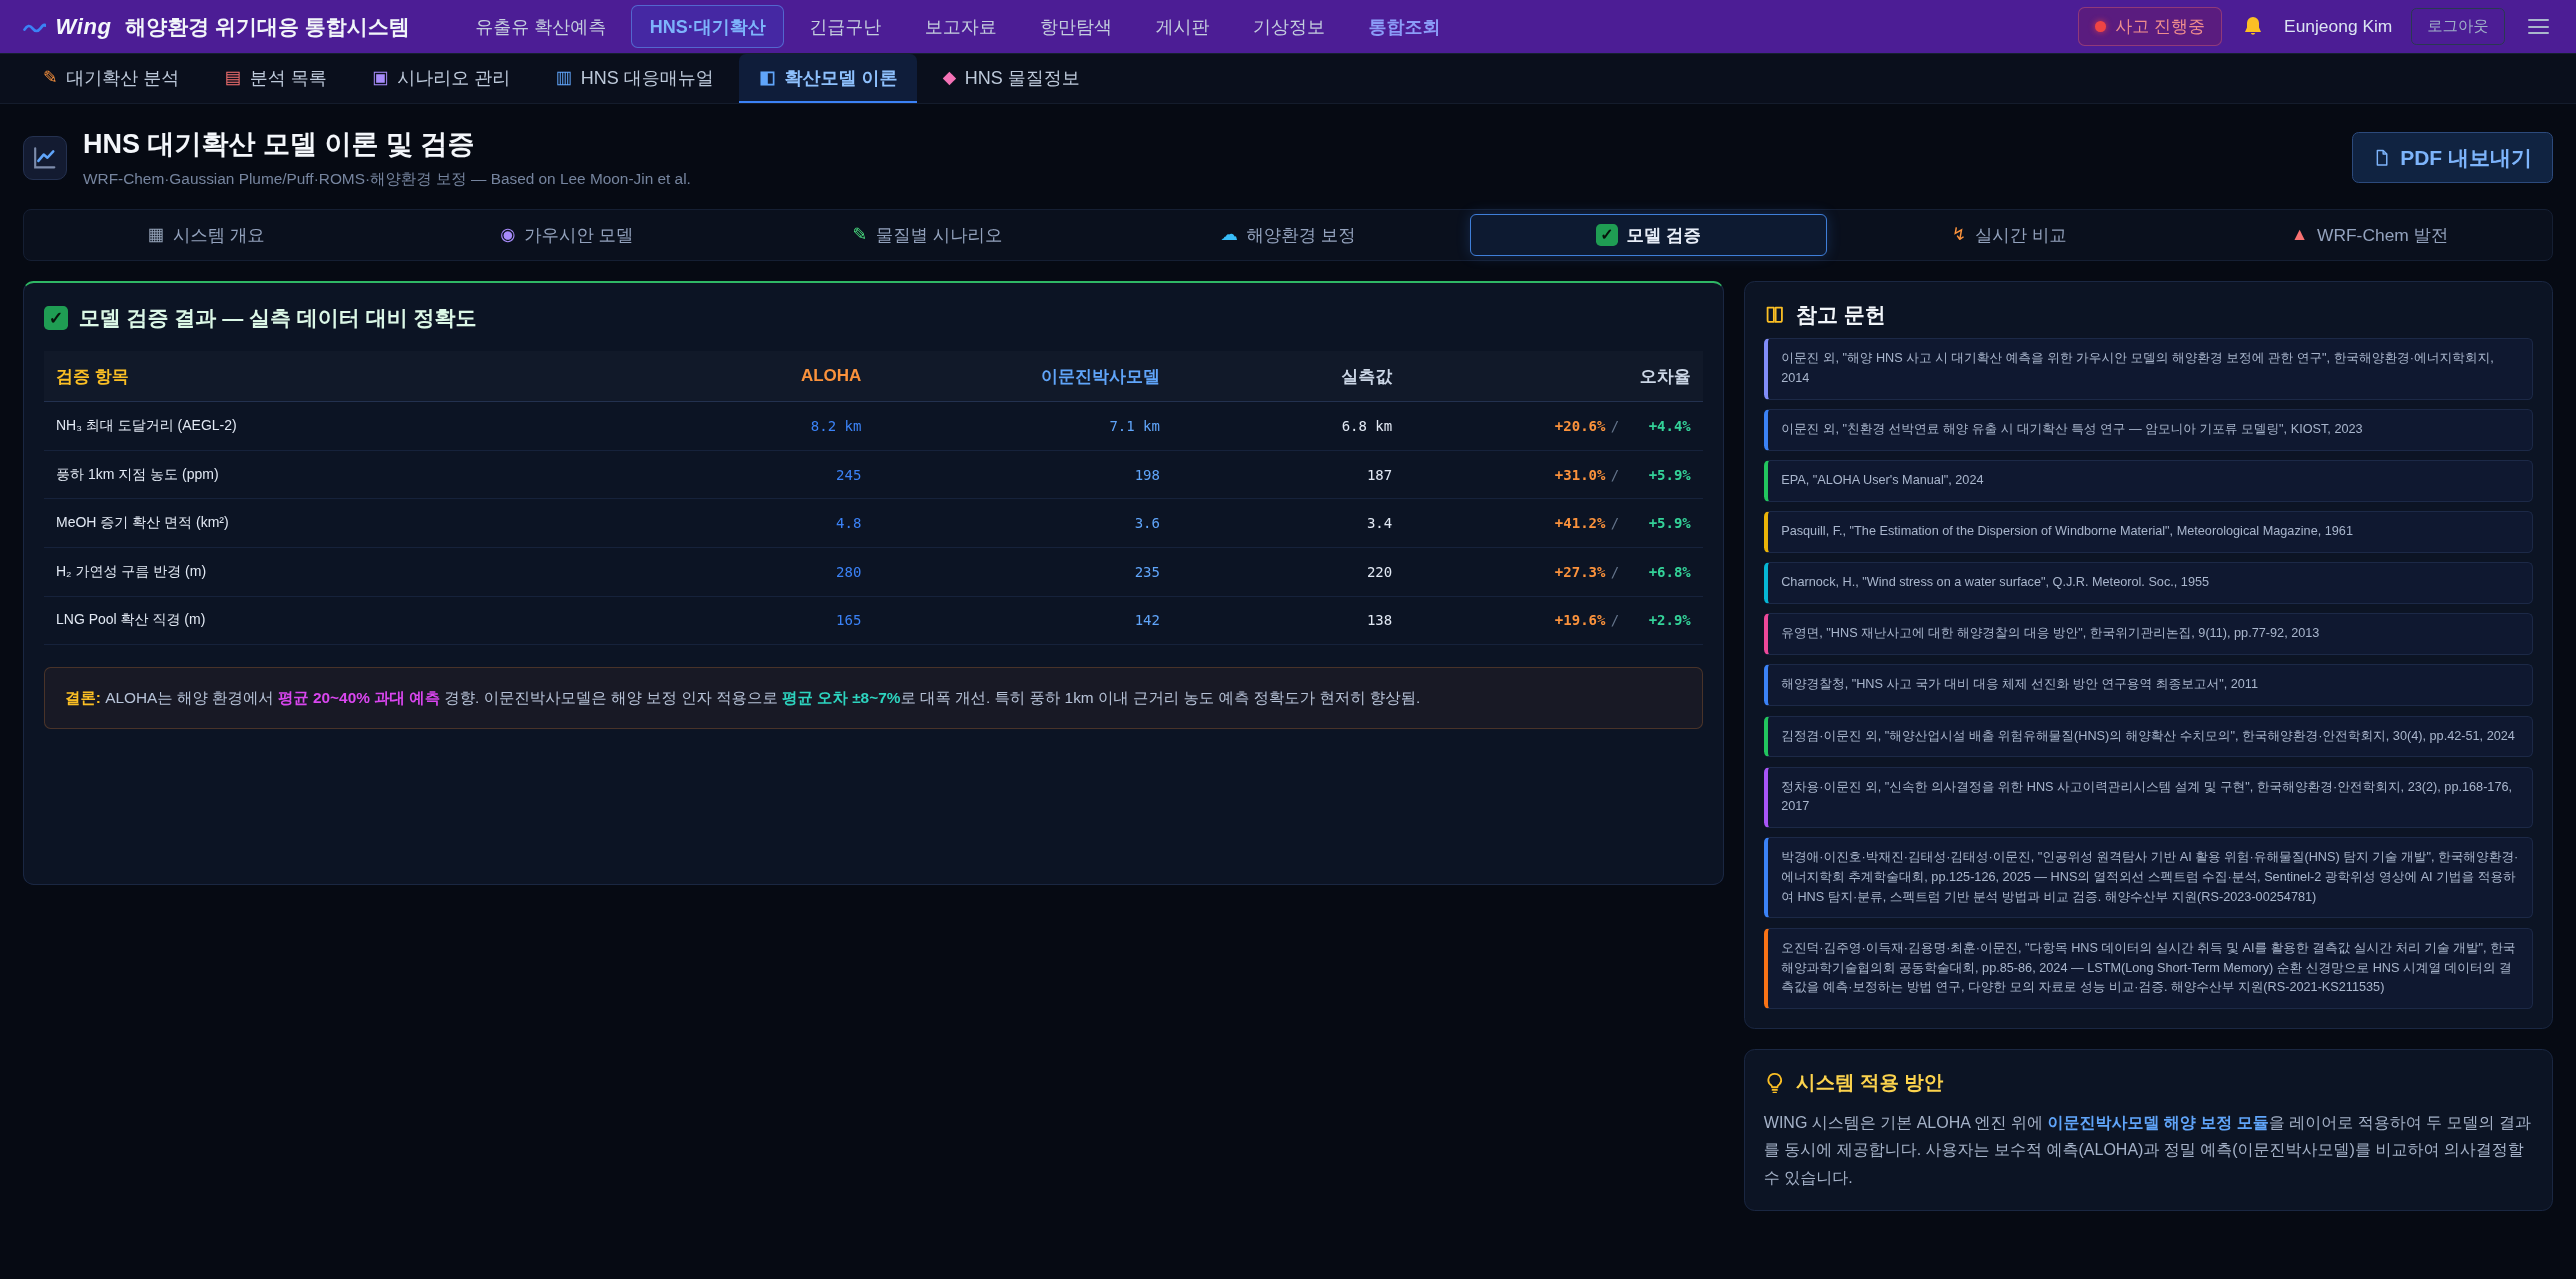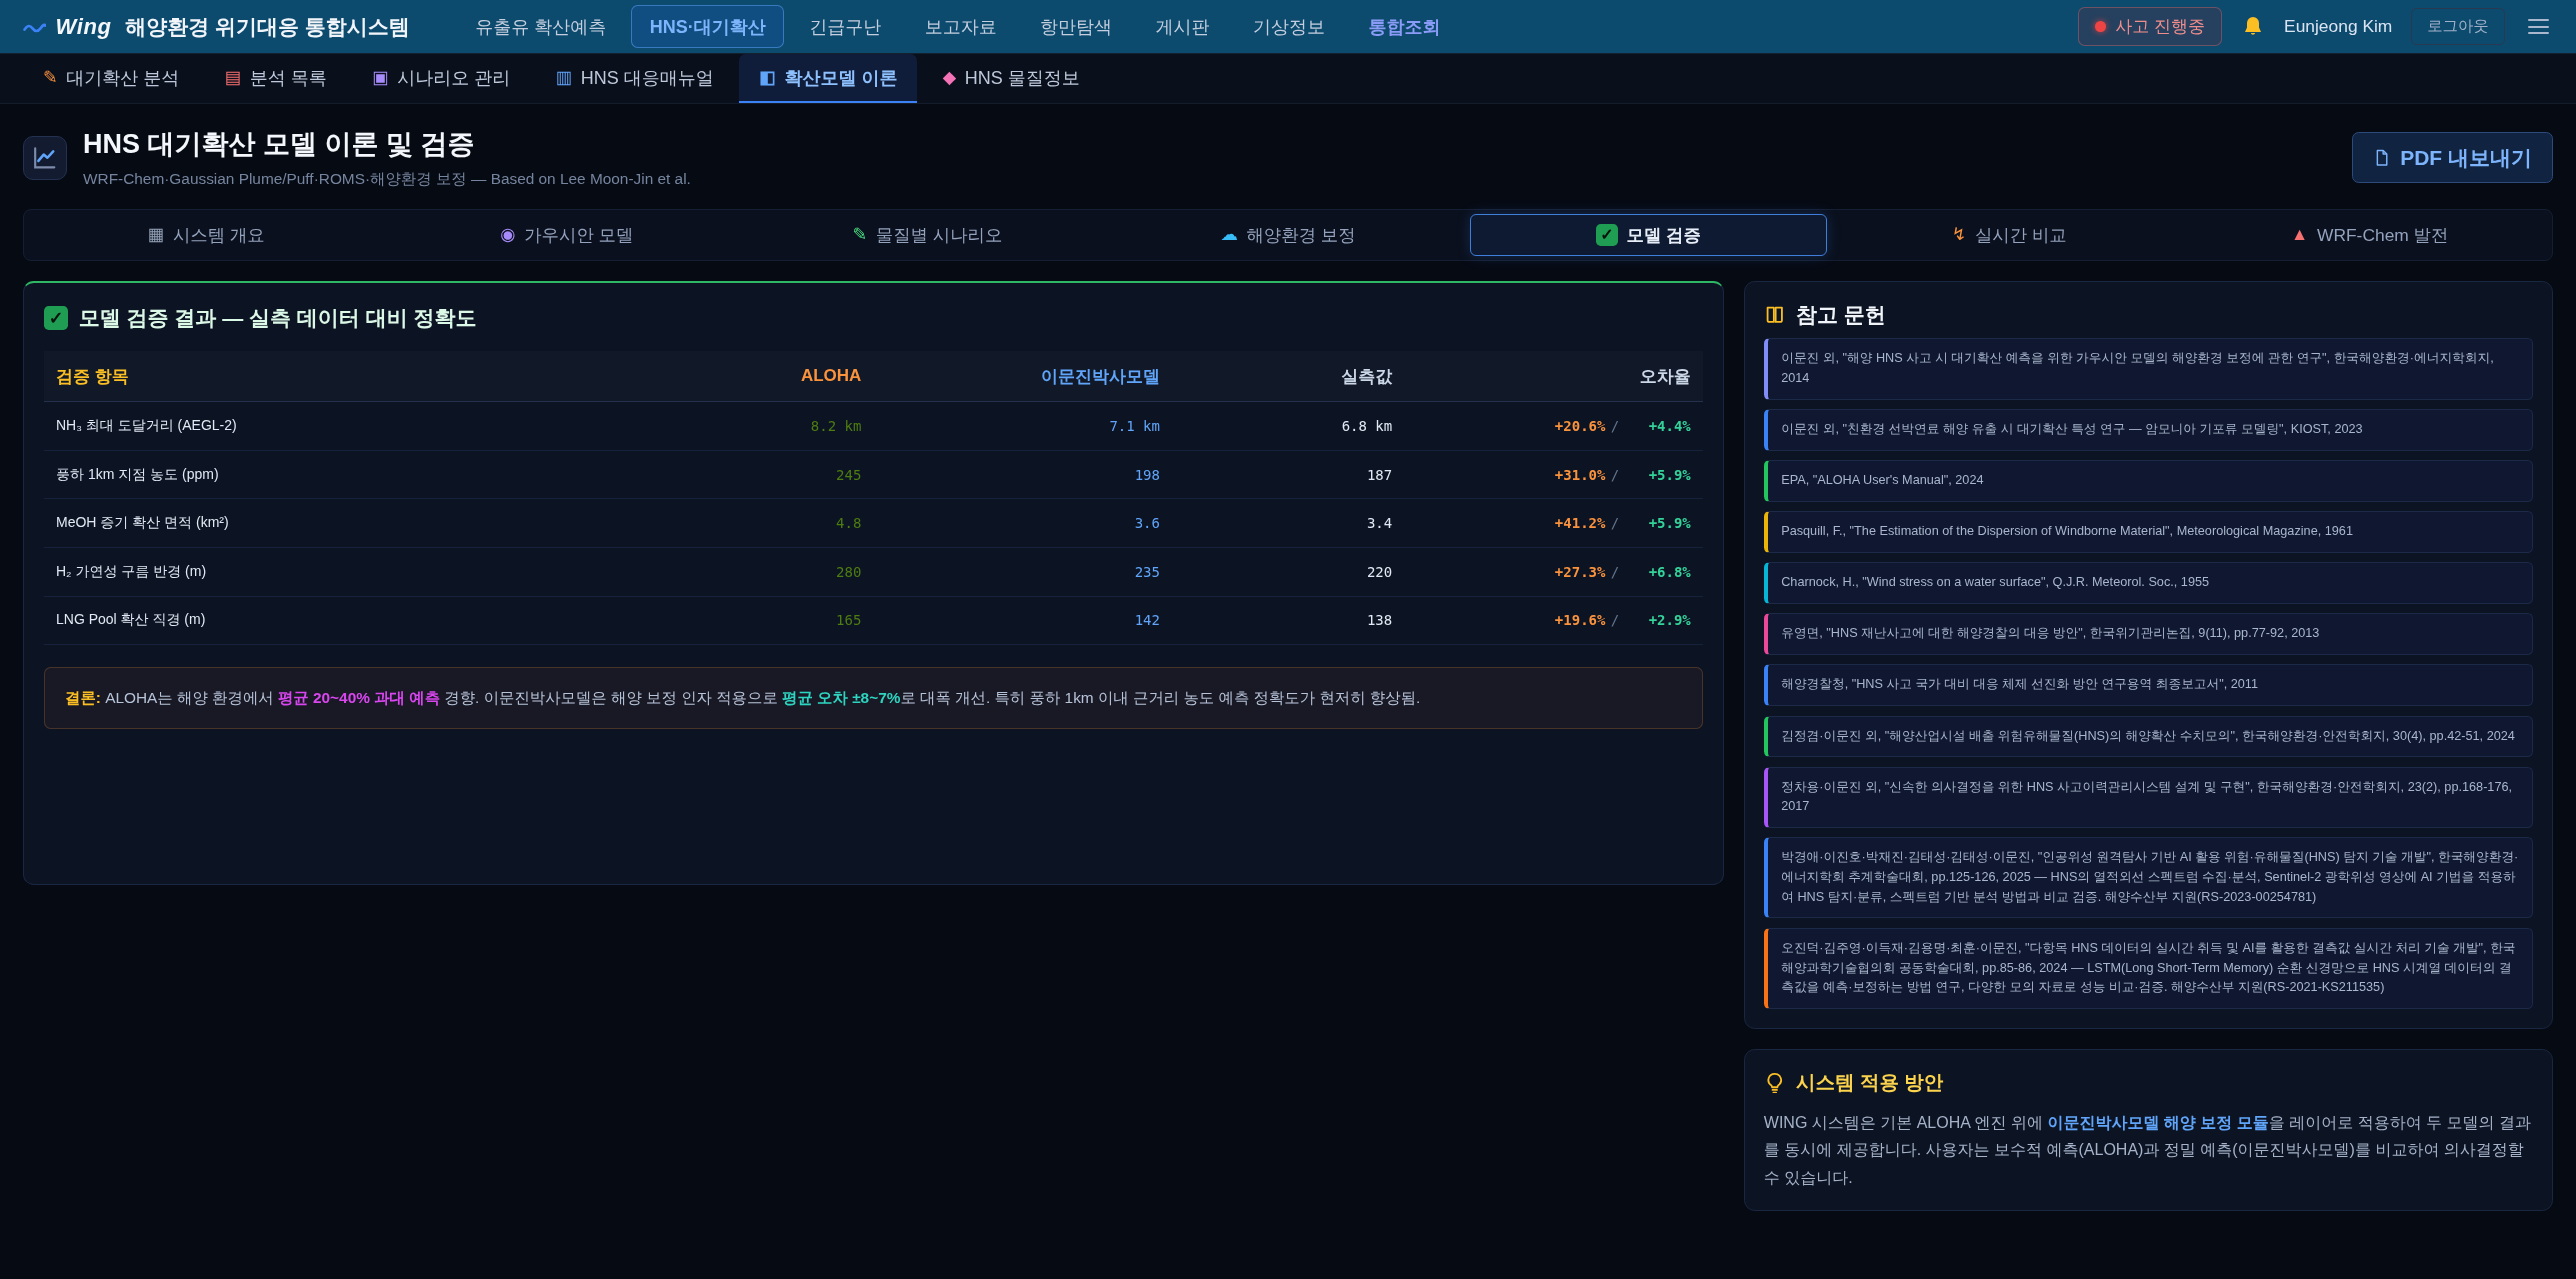--- a/index.html
+++ b/index.html
@@ -1,19 +1,19 @@
 <!DOCTYPE html>
 <html style="font-size:10.7px"><head>
 <meta charset="utf-8">
 <style>
   * { box-sizing: border-box; margin: 0; padding: 0; }
   html, body { width: 2576px; height: 1279px; background: #060a13; font-family: "Liberation Sans", sans-serif; color: #dbe4f2; overflow: hidden; }
 
   
-  .navbar { height: 54px; background: #0c4a6e; border-bottom: 0.7px solid #15202f; display: flex; align-items: center; padding: 0 23px; }
+  .navbar { height: 54px; background: #4c1d95; border-bottom: 0.7px solid #15202f; display: flex; align-items: center; padding: 0 23px; }
   .brand { display: flex; align-items: center; gap: 9.4px; }
   .logo-mark { display: flex; align-items: center; }
   .logo-text { font-size: 22px; font-weight: bold; font-style: italic; color: #f4f7fb; letter-spacing: 0.7px; }
   .app-title { font-size: 21px; font-weight: bold; color: #f1f5f9; margin-left: 4px; }
   .nav-items { display: flex; align-items: center; gap: 6.7px; margin-left: 47px; }
   .nav-item { font-size: 18px; color: #c4cede; padding: 8.7px 17.4px; border-radius: 6.7px; border: 0.7px solid transparent; cursor: pointer; white-space: nowrap; }
   .nav-item.active { background: rgba(37,99,235,.16); border-color: rgba(96,165,250,.5); color: #7db4fb; font-weight: bold; }
   .nav-item.accent { color: #8b9cf8; font-weight: bold; }
   .nav-right { margin-left: auto; display: flex; align-items: center; gap: 19px; }
   .incident-badge { display: flex; align-items: center; gap: 9.4px; background: rgba(153,27,27,.18); border: 0.7px solid rgba(248,113,113,.35); color: #ef8d8d; font-size: 17px; padding: 7.4px 16px; border-radius: 6.7px; cursor: pointer; white-space: nowrap; }
@@ -58,21 +58,21 @@
   .vtable { width: 100%; border-collapse: collapse; margin-top: 19px; }
   .vtable th { font-size: 17px; font-weight: bold; text-align: right; padding: 13.4px 12px; border-bottom: 1.3px solid #23314f; background: rgba(148,163,184,.04); }
   .vtable th.col0 { text-align: left; width: 36%; color: #fbbf24; }
   .vtable th.col1 { color: #fb923c; width: 14%; }
   .vtable th.col2 { color: #60a5fa; width: 18%; }
   .vtable th.col3 { color: #cbd6e6; width: 14%; }
   .vtable th.col4 { color: #cbd6e6; width: 18%; }
   .vtable td { padding: 14.8px 12px; border-bottom: 0.7px solid #16223b; font-size: 14px; }
   .c-item { color: #e2e9f4; }
   .c-num { text-align: right; font-family: "DejaVu Sans Mono", monospace; }
-  .c-aloha { color: #4d7c0f; }
+  .c-aloha { color: #3b82f6; }
   .c-model { color: #60a5fa; }
   .c-meas { color: #e2e9f4; }
   .err-a { color: #fb923c; font-weight: bold; }
   .err-sep { color: #64748b; padding: 0 5.4px; }
   .err-m { color: #34d399; font-weight: bold; margin-left: 24px; }
 
   .conclusion { margin-top: 21.5px; background: rgba(251,146,60,.05); border: 0.7px solid rgba(251,146,60,.22); border-radius: 6.7px; padding: 17.4px 20px; font-size: 15.4px; line-height: 1.65; color: #b7c3d8; }
   .seg-label { font-weight: bold; color: #fbbf24; }
   .seg-orange { font-weight: bold; color: #d946ef; }
   .seg-teal { font-weight: bold; color: #2dd4bf; }

